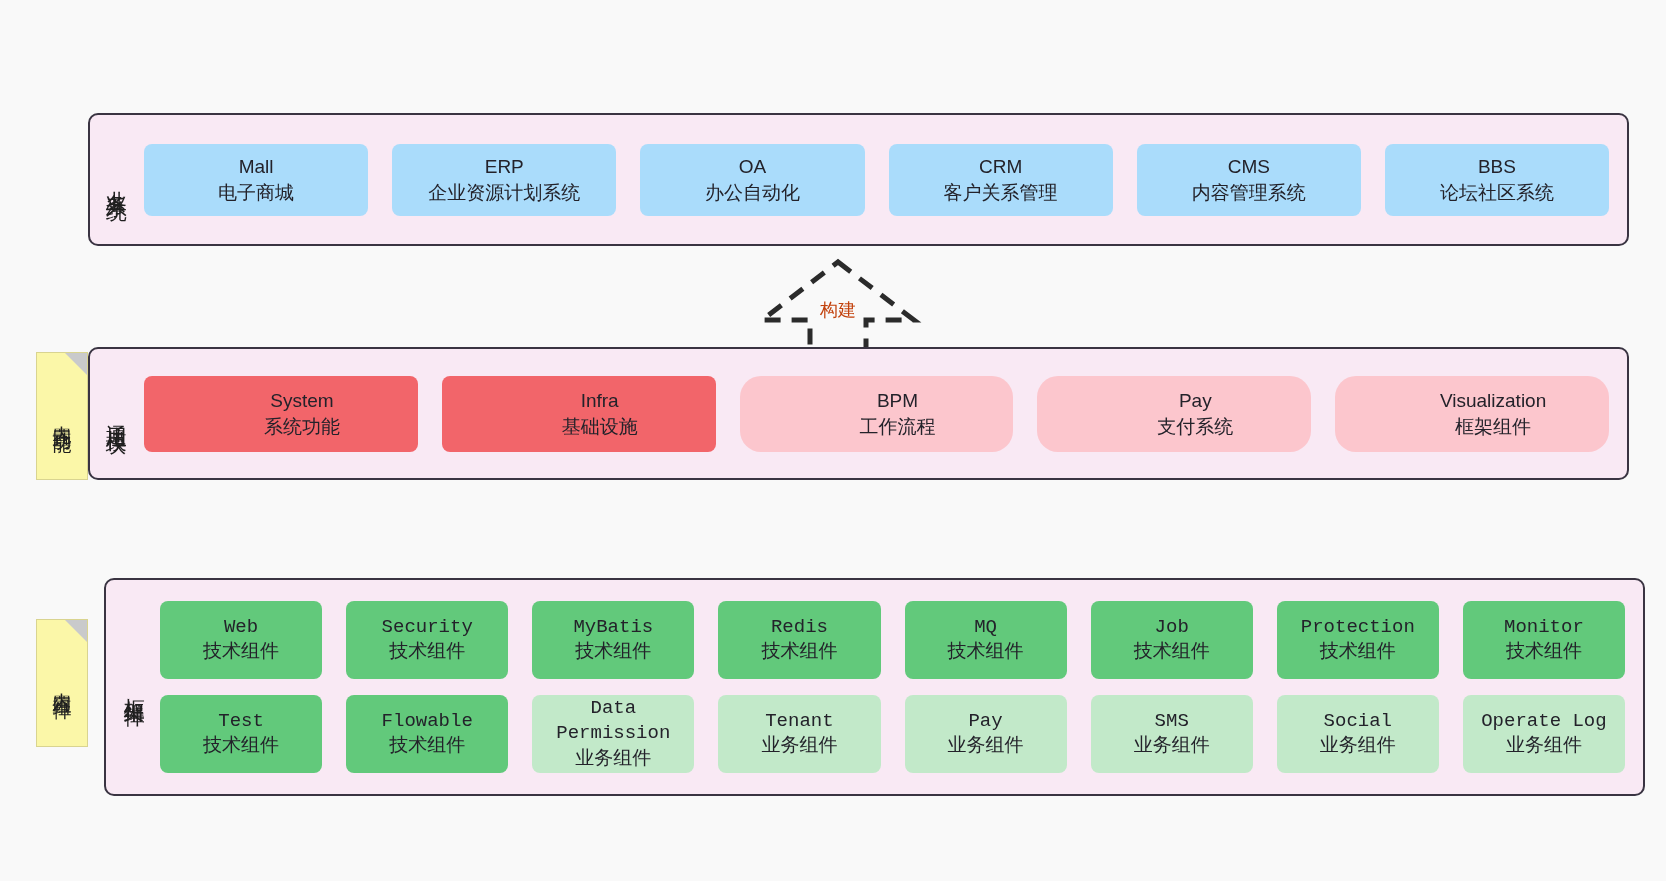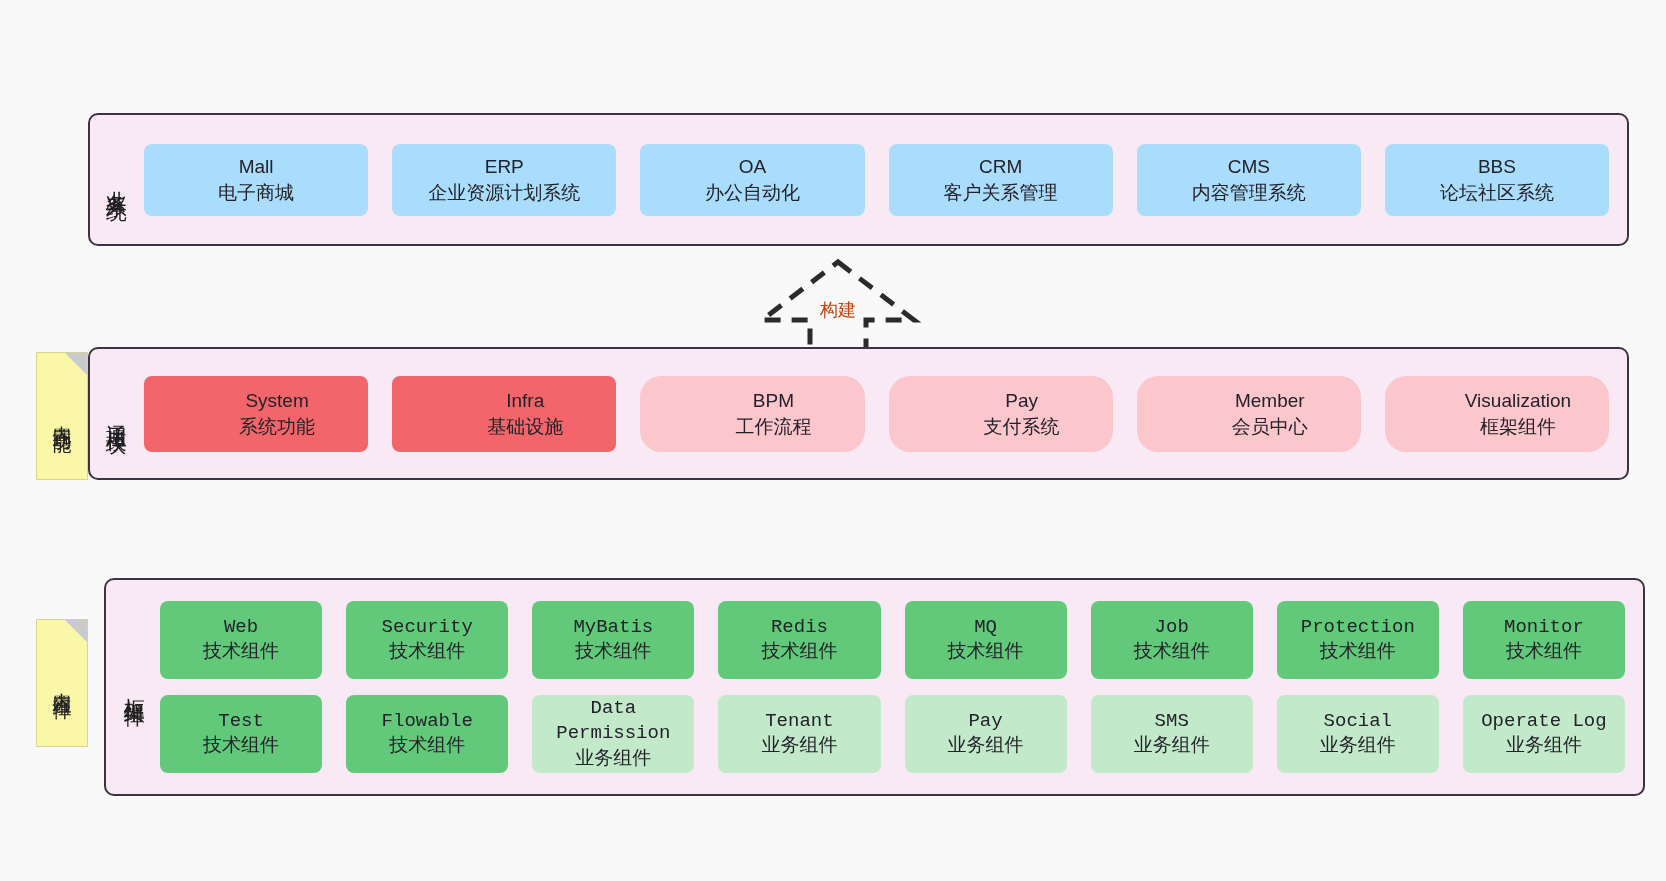--- a/index.html
+++ b/index.html
@@ -216,24 +216,20 @@
         </div>
         <div class="node n-pink">
           <span class="en">BPM</span>
           <span class="cn">工作流程</span>
         </div>
         <div class="node n-pink">
           <span class="en">Pay</span>
           <span class="cn">支付系统</span>
         </div>
         <div class="node n-pink">
-          <span class="en">Member</span>
-          <span class="cn">会员中心</span>
-        </div>
-        <div class="node n-pink">
           <span class="en">Visualization</span>
           <span class="cn">框架组件</span>
         </div>
       </div>
     </div>
   </div>
 
 
   <div class="layer" id="layer-framework">
     <div class="layer-title">

